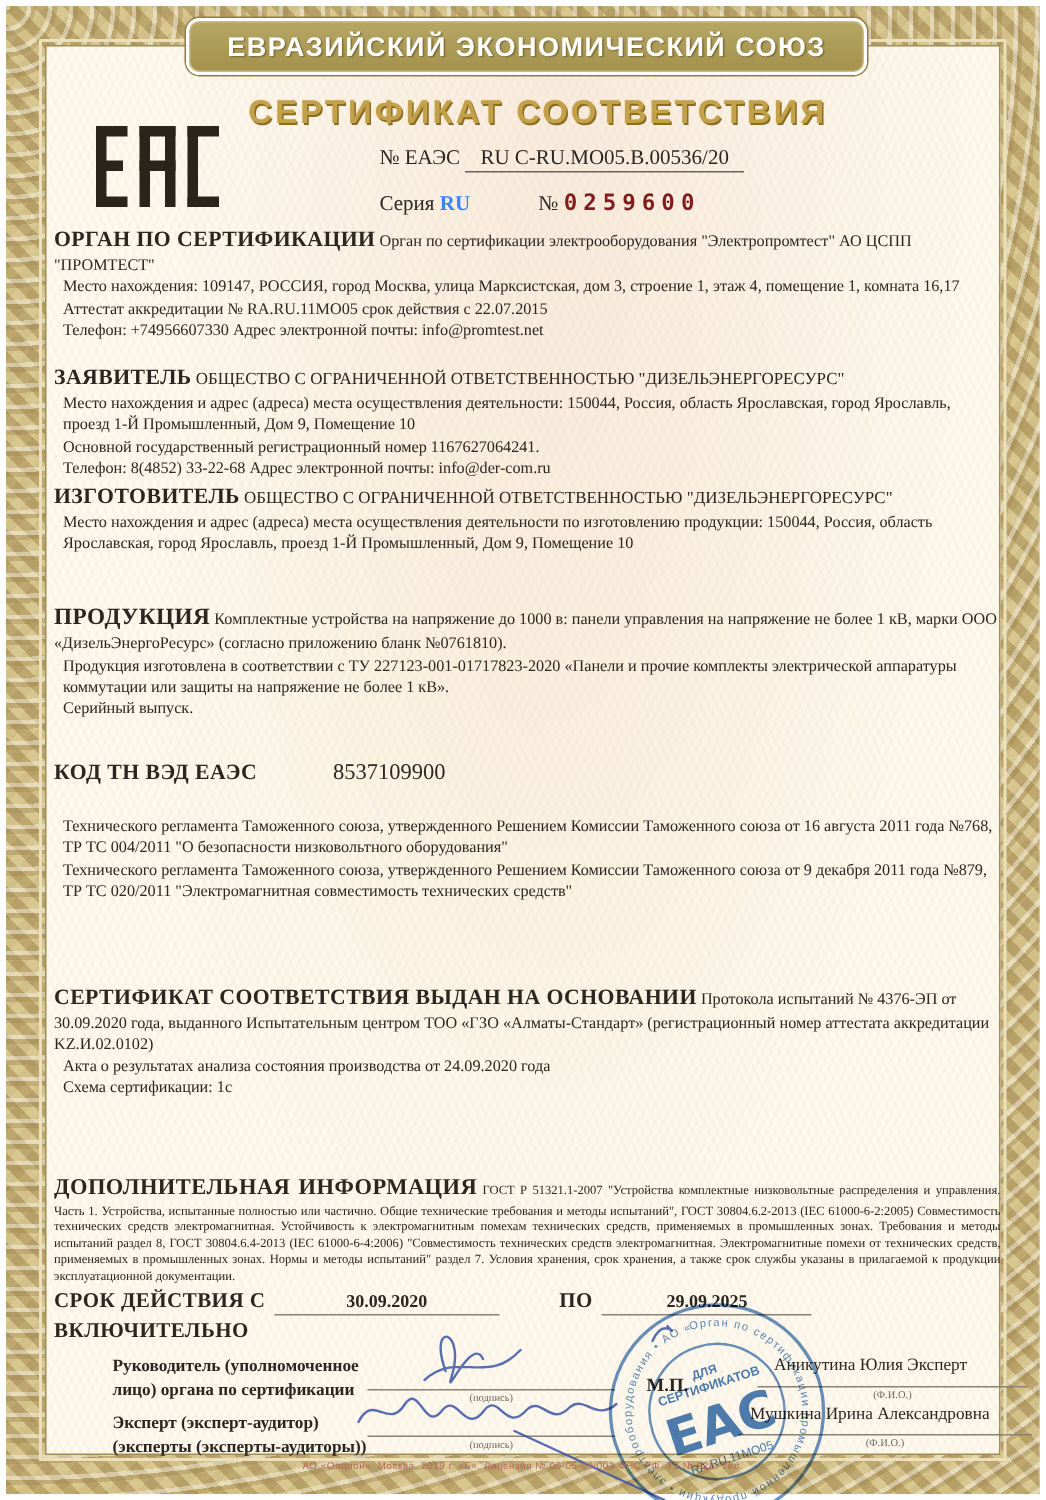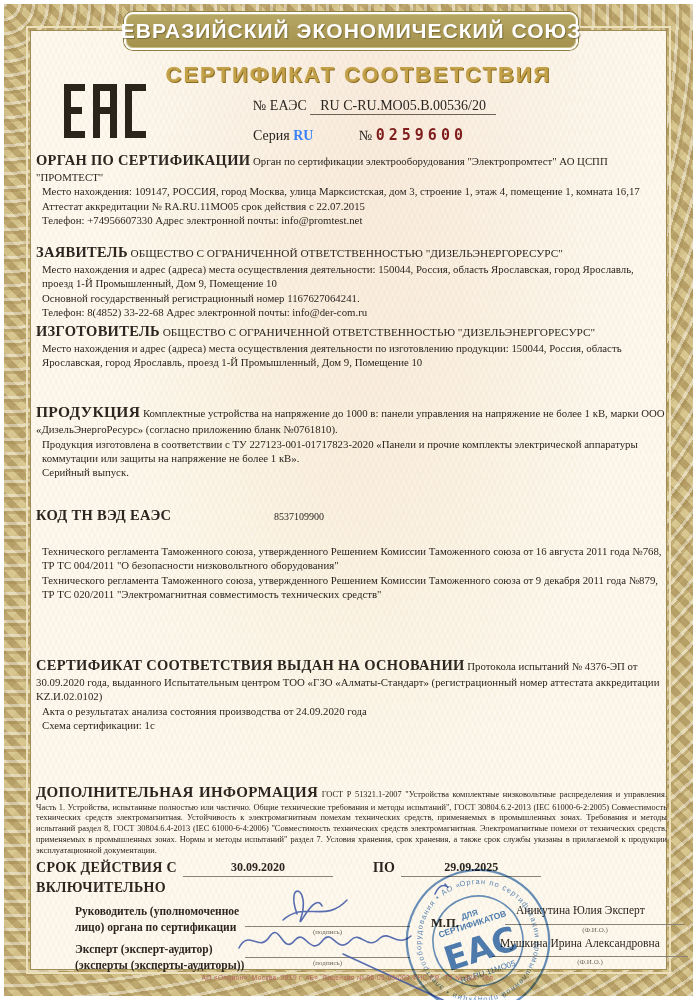--- a/index.html
+++ b/index.html
@@ -31,21 +31,21 @@
     outline:2px solid #ece0ba;
     outline-offset:2px;
   }
   .banner{
     position:absolute; left:124px; top:12px; width:450px; height:34px;
     background:linear-gradient(#b7a765,#a3914c);
     border:2px solid #fff; border-radius:9px;
     box-shadow:0 0 0 1px #8f7f42, inset 0 0 0 1px #cbbd86;
     display:flex; align-items:center; justify-content:center;
     font-family:"Liberation Sans", sans-serif; font-weight:bold;
-    font-size:21px; letter-spacing:1px; color:#fff;
+    font-size:18px; letter-spacing:1px; color:#fff;
     text-shadow:1px 1px 1px rgba(90,75,30,.6);
     white-space:nowrap;
   }
   .eac-mark{ position:absolute; left:64px; top:84px; }
   .doc-title{
     position:absolute; left:40px; right:20px; top:62px;
     text-align:center;
     font-family:"Liberation Sans", sans-serif; font-weight:bold;
     font-size:22px; letter-spacing:2px; color:#c3a04a;
     text-shadow:1px 1px 0 #8a6d20, 0 0 1px #e8cf8a;
@@ -58,21 +58,21 @@
   .blank-no{
     font-family:"DejaVu Sans Mono", monospace; font-weight:bold;
     font-size:15px; letter-spacing:4px; color:#7f1d1d;
   }
   .sec{ position:absolute; left:36px; right:30px; font-size:10.8px; line-height:1.32; }
   .sec-h{ font-weight:bold; font-size:14.5px; letter-spacing:.3px; }
   .sec-h.big{ font-size:15.5px; }
   .sec-intro{ font-size:10.8px; }
   .sec-intro.caps{ font-size:11.3px;text-align:right; }
   .sec-line{ margin-left:6px; }
-  .tnved-val{ margin-left:100px; font-size:10px; }
+  .tnved-val{ margin-left:48px; font-size:15px; }
   .tiny-text{ font-size:8.4px; line-height:1.3; text-align:justify; }
   .validity .sec-h{ font-size:14px; }
   .date-slot{
     display:inline-block; width:150px; text-align:center;
     border-bottom:1px solid #8a8274; font-size:12px; font-weight:bold;
     margin-left:6px; vertical-align:bottom; padding-bottom:1px;
   }
   .po{ font-weight:bold; font-size:14px; margin-left:40px; }
   .sig-label{ position:absolute; font-size:11.5px; font-weight:bold; line-height:1.4; width:180px; }
   .sig-line{

